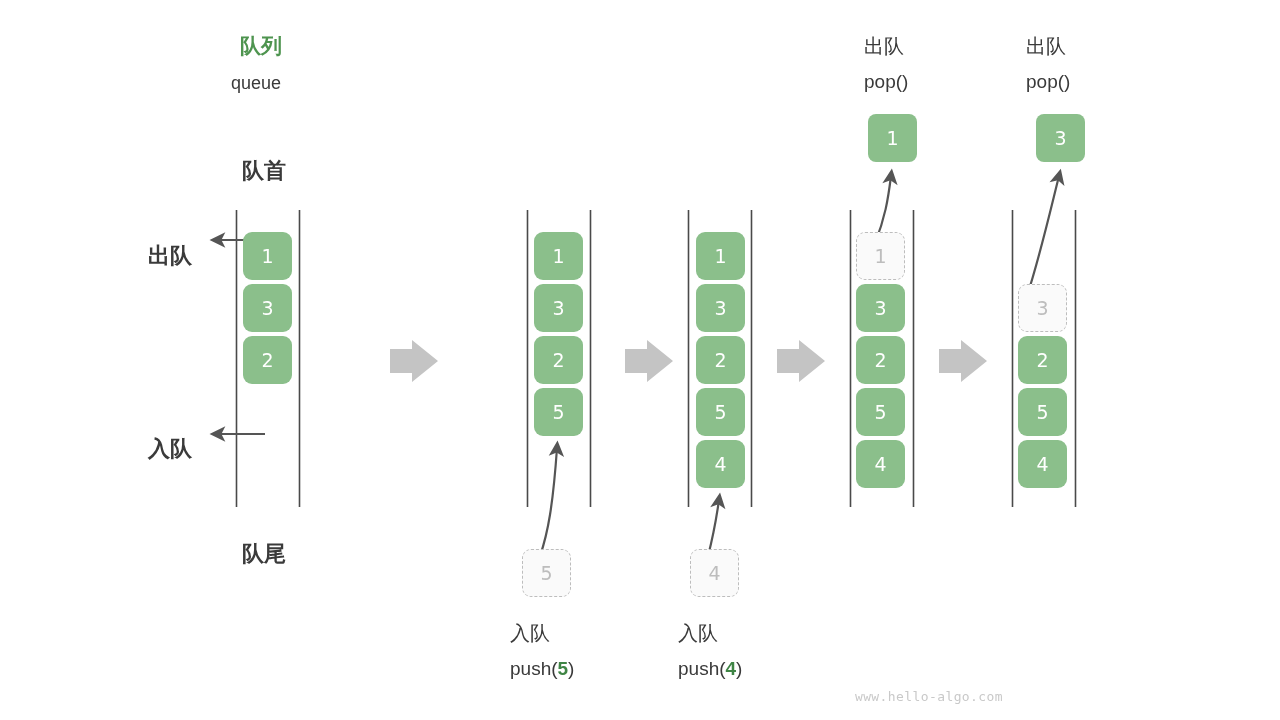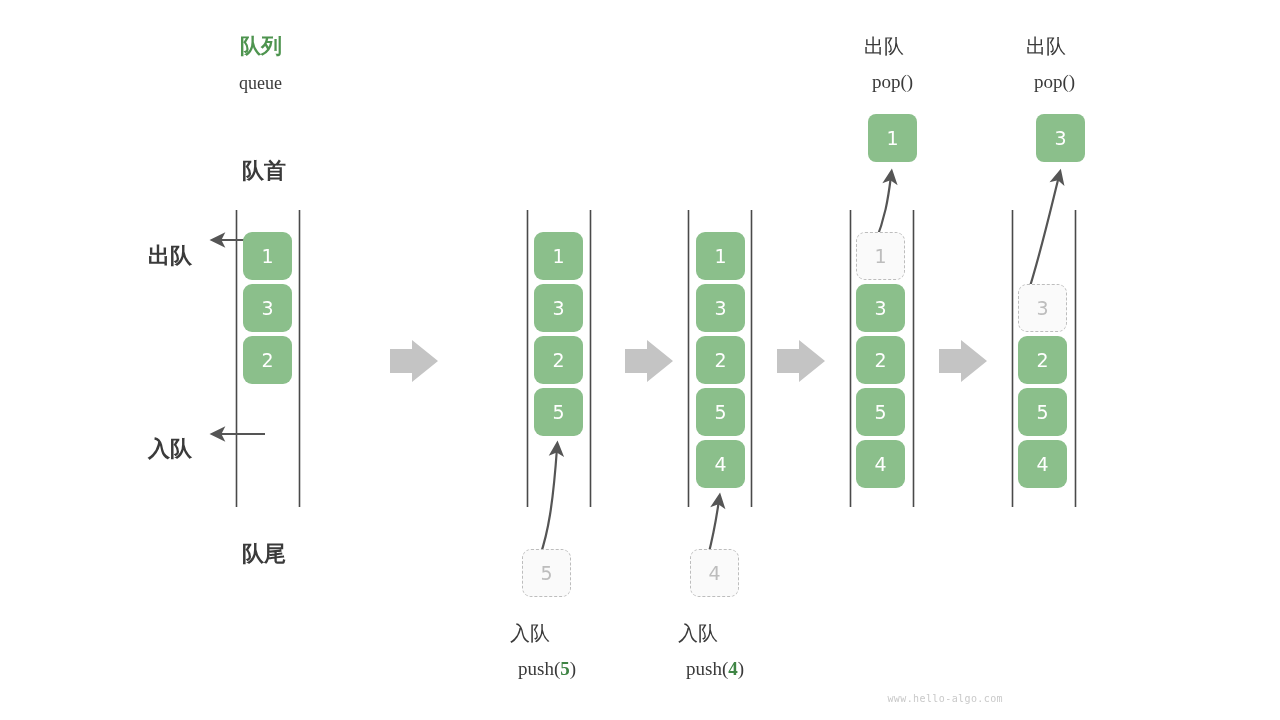--- a/index.html
+++ b/index.html
@@ -34,38 +34,37 @@
     color: #3a3a3a;
     font-size: 22px;
   }
   .cn-title {
     font-family: "DejaVu Sans", "Liberation Sans", sans-serif;
     font-weight: bold;
     color: #4e944f;
     font-size: 21px;
   }
   .mono {
-    font-family: Liberation Serif, serif;
+    font-family: Liberation Sans, sans-serif;
     color: #3a3a3a;
     font-size: 19px;
-    margin-left: 8px;
   }
   .mono .arg { color: #3f8545; font-weight: bold; }
   .cn-op {
     font-family: "DejaVu Sans", "Liberation Sans", sans-serif;
     font-weight: normal;
     color: #3a3a3a;
     font-size: 20px;
   }
   .watermark {
     position: absolute;
     right: 18px;
     bottom: 16px;
     font-family: "DejaVu Sans Mono", "Liberation Mono", monospace;
-    font-size: 10px;
+    font-size: 13px;
     color: #c9c9c9;
     letter-spacing: 0.4px;
   }
 
   
   .cell {
     position: absolute;
     width: 49px;
     height: 48px;
     border-radius: 9px;

